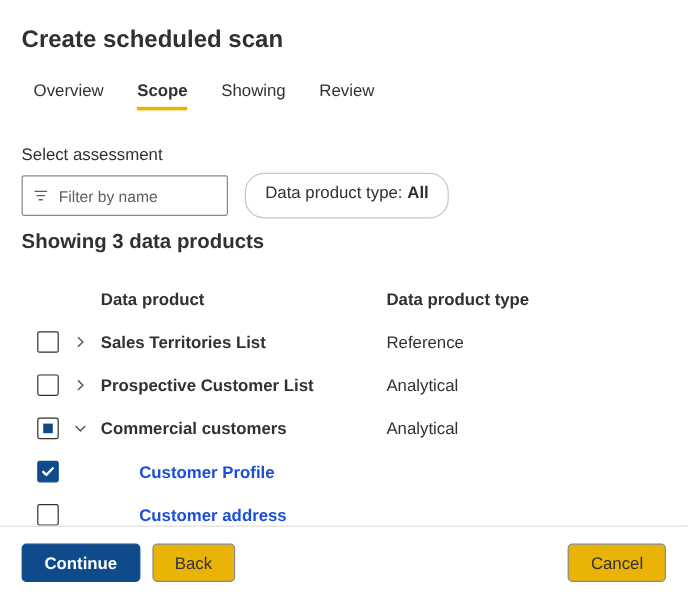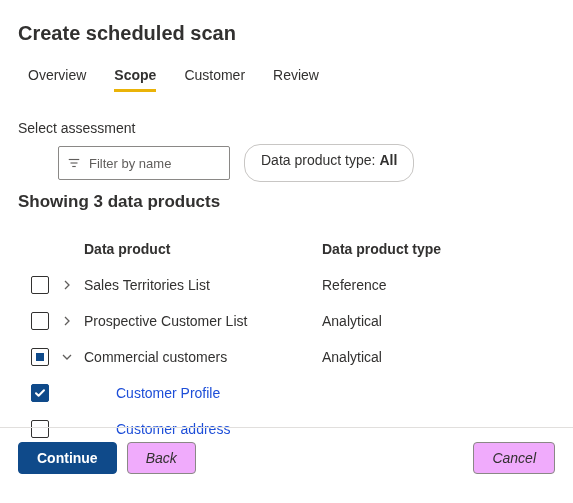--- a/index.html
+++ b/index.html
@@ -46,21 +46,20 @@
   }
   .filter-input {
     display: flex;
     align-items: center;
     border: 1px solid #8a8886;
     border-radius: 2px;
     height: 32px;
     width: 172px;
     padding: 16px 8px;
     gap: 6px;
-    margin-left: 40px;
   }
   .filter-input input {
     border: none;
     outline: none;
     width: 100%;
     font-family: inherit;
     font-size: 13px;
     color: #323130;
   }
   .filter-input input::placeholder { color: #605e5c; }
@@ -88,21 +87,21 @@
     display: grid;
     grid-template-columns: 44px 22px 238px 1fr;
     align-items: center;
     min-height: 36px;
   }
   .thead { font-weight: 600; }
   .th-product { grid-column: 3; }
   .th-type { grid-column: 4; }
   .cell-check { grid-column: 1; display:flex; align-items:center; justify-content:center; }
   .cell-caret { grid-column: 2; display:flex; align-items:center; color:#605e5c; }
-  .cell-name { grid-column: 3; }
+  .cell-name { grid-column: 3; font-weight: bold; }
   .cell-type { grid-column: 4; }
   .indent .cell-name { padding-left: 32px; }
   .link { color: #1d4ed8; cursor: pointer; }
   .checkbox {
     width: 18px; height: 18px;
     border: 1px solid #323130;
     border-radius: 2px;
     background: #fff;
     display: inline-flex;
     align-items: center;
@@ -117,59 +116,58 @@
   .checkbox.checked {
     background: #0f4a8a;
     border-color: #0f4a8a;
   }
   .checkbox.checked svg { display:block; }
   .checkbox svg { display:none; }
   .filter-icon { width:14px; height:14px; color:#605e5c; flex-shrink:0; }
   .caret { width:10px; height:10px; }
   .footer {
     position: absolute;
-    left: 0; right: 0; bottom: 15px;
+    left: 0; right: 0; bottom: 4px;
     border-top: 1px solid #e1dfdd;
     padding: 14px 18px;
     display: flex;
     align-items: flex-start;
   }
   .btn {
     height: 32px;
     padding: 0 18px;
     border-radius: 4px;
     font-family: inherit;
     font-size: 14px;
     cursor: pointer;
   }
   .btn-primary {
     background: #0f4a8a;
     color: #fff;
     border: 1px solid #0f4a8a;
     font-weight: 600;
   }
   .btn-secondary {
-    background: #f0abfc;
+    background: #eab308;
     color: #323130;
     border: 1px solid #8a8886;
-    font-style: italic;
   }
   .footer .spacer { flex: 1; }
   .footer .btn + .btn { margin-left: 10px; }
 </style>
 </head>
 <body>
 
 <div class="panel">
   <div class="title">Create scheduled scan</div>
 
   <div class="tabs" id="tabs">
       <div class="tab">Overview</div>
       <div class="tab active">Scope</div>
-      <div class="tab">Customer</div>
+      <div class="tab">Showing</div>
       <div class="tab">Review</div>
     </div>
 
   <div class="section-label">Select assessment</div>
 
   <div class="filter-row">
     <div class="filter-input">
       <svg class="filter-icon" viewBox="0 0 16 16" fill="none" stroke="currentColor" stroke-width="1.3">
         <line x1="2" y1="4" x2="14" y2="4"></line>
         <line x1="4" y1="8" x2="12" y2="8"></line>

